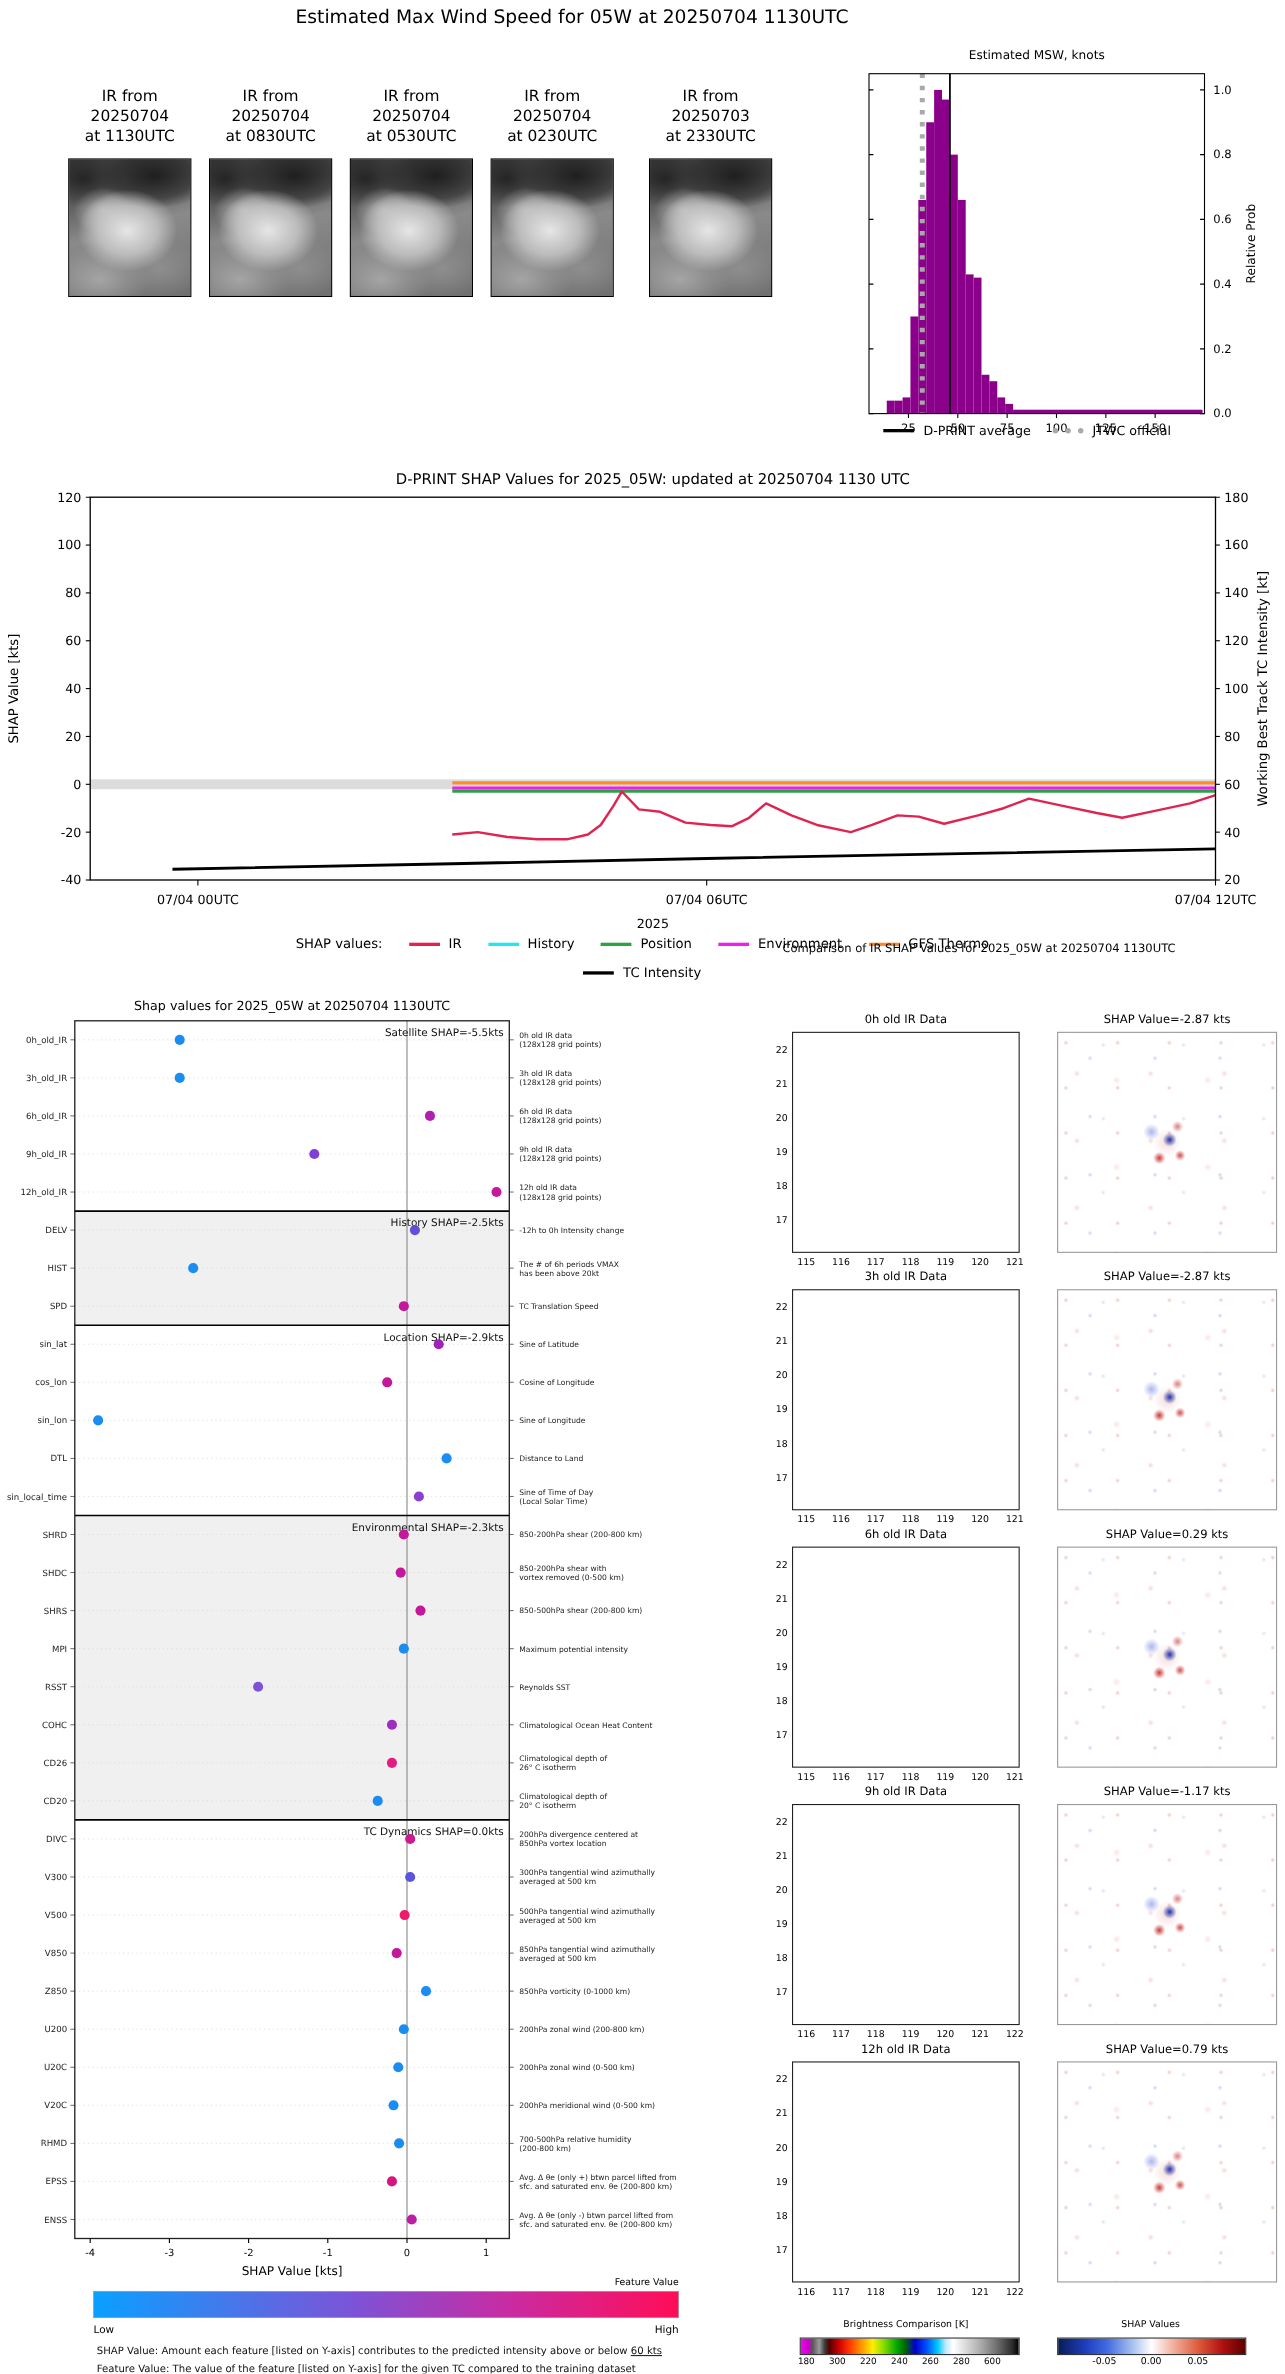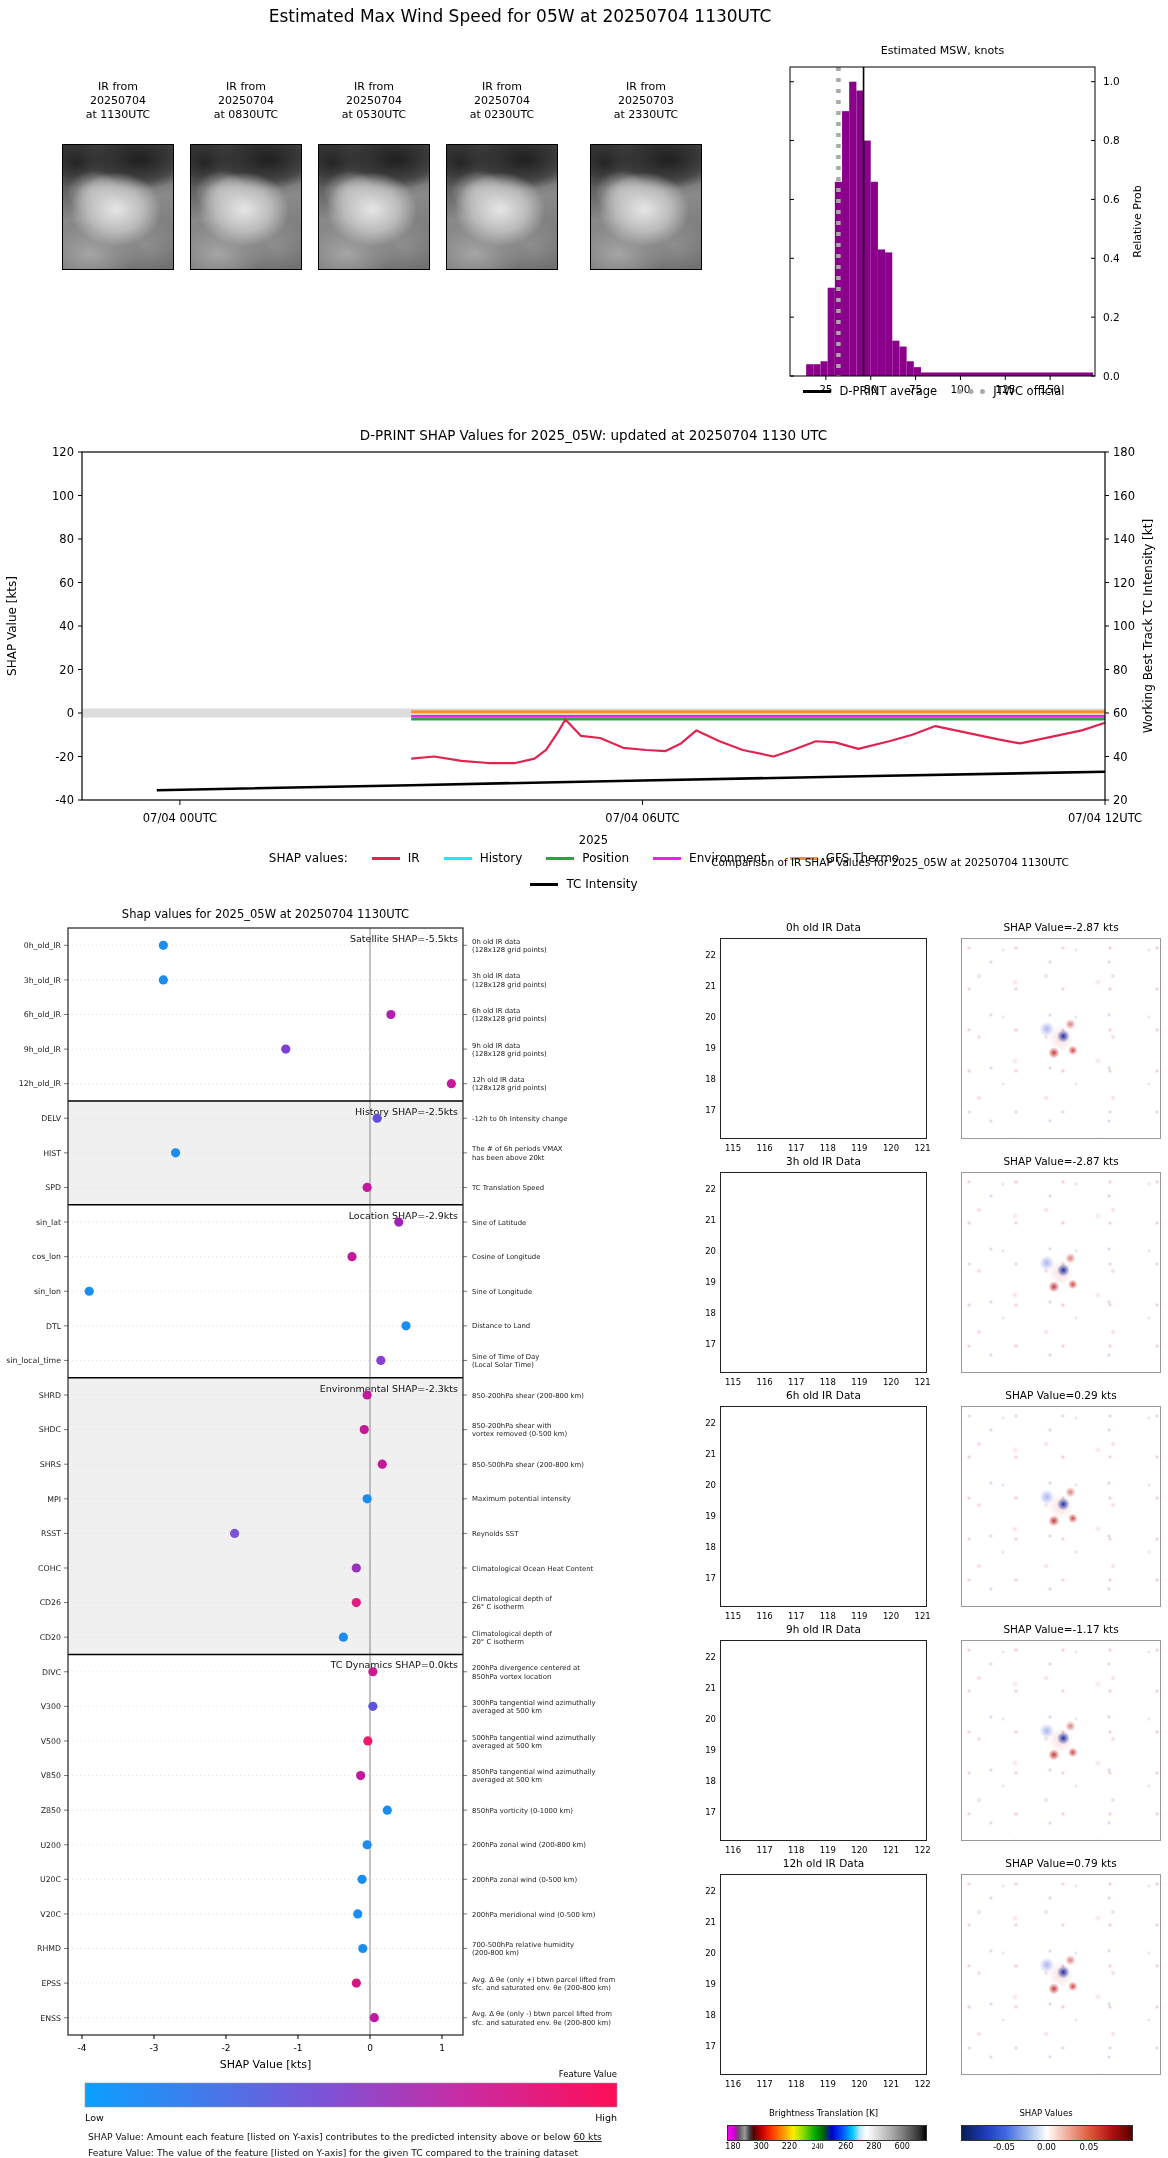--- a/index.html
+++ b/index.html
@@ -1,21 +1,21 @@
 <!DOCTYPE html>
 <html><head>
 <meta charset="utf-8">
 <style>
   html,body{margin:0;padding:0;background:#fff;}
   body{font-family:"DejaVu Sans",sans-serif;color:#000;}
   #root{position:relative;width:1168px;height:2158px;background:#fff;overflow:hidden;}
   .abs{position:absolute;}
   #t-main{top:6px;left:0;width:1040px;text-align:center;font-size:17px;}
   .thumb{top:80px;width:112px;}
-  .tl{text-align:center;font-size:11px;line-height:1.28;}
+  .tl{text-align:center;font-size:14px;line-height:1.28;}
   .timg{position:absolute;top:64px;left:0;width:110px;height:124px;border:1px solid #000;}
   .ir-thumb{background:
     radial-gradient(ellipse 55% 40% at 48% 52%, rgba(235,235,235,.95) 0%, rgba(200,200,200,.8) 45%, rgba(160,160,160,0) 75%),
     radial-gradient(ellipse 35% 25% at 28% 38%, rgba(215,215,215,.7), rgba(0,0,0,0) 70%),
     radial-gradient(ellipse 60% 30% at 70% 12%, rgba(25,25,25,.9), rgba(40,40,40,.6) 55%, rgba(0,0,0,0) 80%),
     radial-gradient(ellipse 45% 28% at 12% 14%, rgba(30,30,30,.85), rgba(0,0,0,0) 75%),
     radial-gradient(ellipse 50% 30% at 75% 80%, rgba(150,150,150,.7), rgba(0,0,0,0) 70%),
     radial-gradient(ellipse 60% 35% at 25% 88%, rgba(178,178,178,.75), rgba(0,0,0,0) 70%),
     linear-gradient(165deg,#3a3a3a 0%,#5a5a5a 25%,#8a8a8a 50%,#7d7d7d 75%,#6f6f6f 100%);}
   svg text{font-family:"DejaVu Sans",sans-serif;}
@@ -574,26 +574,26 @@
       <div class="tick-lbl" style="position:absolute;left:749.6px;top:2079px;width:30px;">117</div>
       <div class="tick-lbl" style="position:absolute;left:781.2px;top:2079px;width:30px;">118</div>
       <div class="tick-lbl" style="position:absolute;left:812.8px;top:2079px;width:30px;">119</div>
       <div class="tick-lbl" style="position:absolute;left:844.4px;top:2079px;width:30px;">120</div>
       <div class="tick-lbl" style="position:absolute;left:876px;top:2079px;width:30px;">121</div>
       <div class="tick-lbl" style="position:absolute;left:907.6px;top:2079px;width:30px;">122</div>
       <div class="cmp-title" style="position:absolute;left:961px;top:1857px;width:200px;">SHAP Value=0.79 kts</div>
       <div class="shap-box shap-spark" style="position:absolute;left:961px;top:1874px;width:200px;height:201px;">
         <div class="shap-core"></div>
       </div>
-      <div class="cbar-title" style="position:absolute;left:720px;top:2108px;width:207px;">Brightness Translation [K]</div>
+      <div class="cbar-title" style="position:absolute;left:720px;top:2108px;width:207px;">Brightness Comparison [K]</div>
       <div class="cbar-bt" style="position:absolute;left:727px;top:2125px;width:198px;height:14px;"></div>
       <div class="tick-lbl" style="position:absolute;left:719px;top:2142px;width:28px;font-size:8px;">180</div>
       <div class="tick-lbl" style="position:absolute;left:747.2px;top:2142px;width:28px;font-size:8px;">300</div>
       <div class="tick-lbl" style="position:absolute;left:775.4px;top:2142px;width:28px;font-size:8px;">220</div>
-      <div class="tick-lbl" style="position:absolute;left:803.6px;top:2142px;width:28px;font-size:8px;font-family:Liberation Serif, serif;">240</div>
+      <div class="tick-lbl" style="position:absolute;left:803.6px;top:2142px;width:28px;font-size:8px;">240</div>
       <div class="tick-lbl" style="position:absolute;left:831.8px;top:2142px;width:28px;font-size:8px;">260</div>
       <div class="tick-lbl" style="position:absolute;left:860px;top:2142px;width:28px;font-size:8px;">280</div>
       <div class="tick-lbl" style="position:absolute;left:888.2px;top:2142px;width:28px;font-size:8px;">600</div>
       <div class="cbar-title" style="position:absolute;left:961px;top:2108px;width:170px;">SHAP Values</div>
       <div class="cbar-shap" style="position:absolute;left:961px;top:2125px;width:170px;height:14px;"></div>
       <div class="tick-lbl" style="position:absolute;left:986px;top:2142px;width:36px;font-size:8.5px;">-0.05</div>
       <div class="tick-lbl" style="position:absolute;left:1028.5px;top:2142px;width:36px;font-size:8.5px;">0.00</div>
       <div class="tick-lbl" style="position:absolute;left:1071px;top:2142px;width:36px;font-size:8.5px;">0.05</div>
     </div>
 </div>

